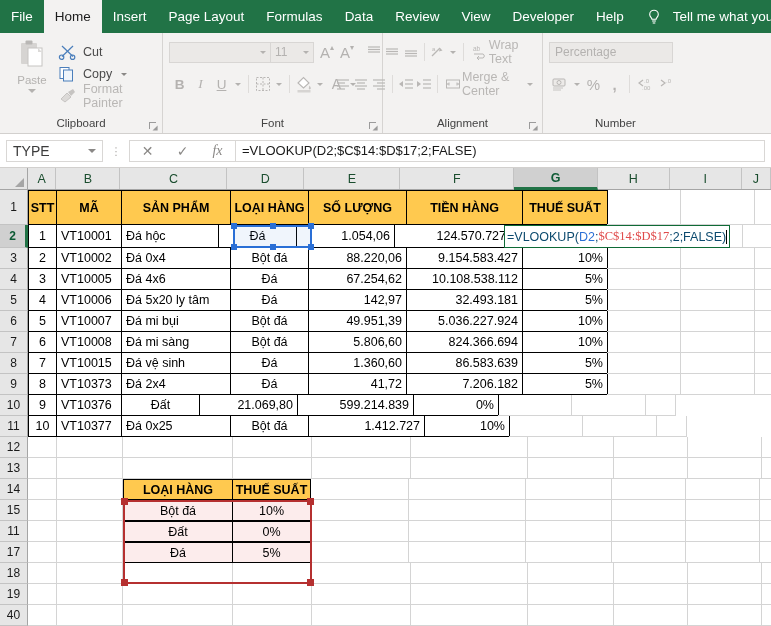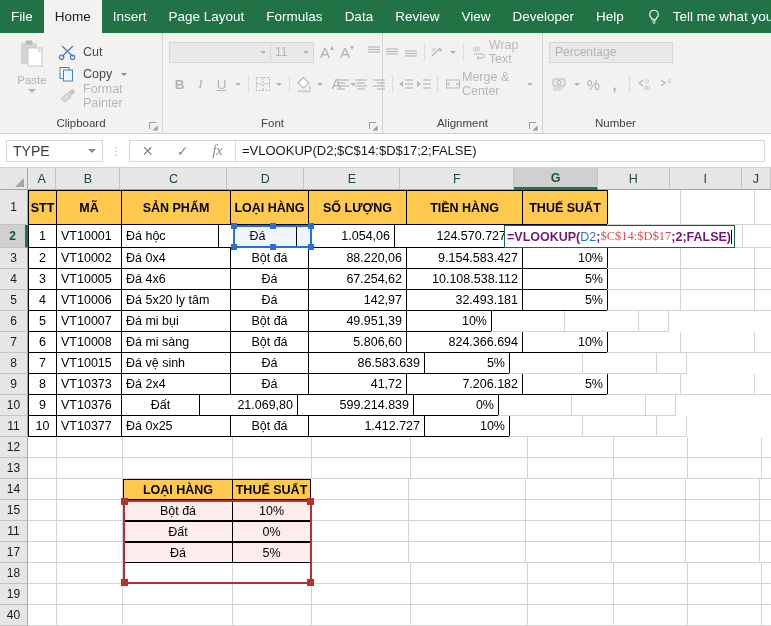--- a/index.html
+++ b/index.html
@@ -386,21 +386,21 @@
     background: #ffffff;
     border: 1px solid #0e6b36;
     display: flex; align-items: center;
     padding: 0 2px;
     font-size: 12.5px;
     white-space: nowrap;
     overflow: visible;
   }
   .tok-blue { color: #2a6fd6; }
   .tok-red  { color: #e04a4a; font-family: Liberation Serif, serif; }
-  .tok-k    { color: #701a75; font-weight: bold; }
+  .tok-k    { color: #0c4a6e; }
   .caretbar {
     display: inline-block;
     width: 1px; height: 14px;
     background: #000;
     margin-left: 0px;
   }
 </style>
 </head>
 <body>
 
@@ -917,20 +917,21 @@
         <div class="cell" style="width:74px;height:21px"></div>
         <div class="cell" style="width:74px;height:21px"></div>
         <div class="cell" style="width:30px;height:21px"></div>
       </div>
       <div class="grow">
         <div class="cell datacell c" style="width:29px;height:21px">5</div>
         <div class="cell datacell l" style="width:66px;height:21px">VT10007</div>
         <div class="cell datacell l" style="width:110px;height:21px">Đá mi bụi</div>
         <div class="cell datacell c" style="width:79px;height:21px">Bột đá</div>
         <div class="cell datacell r" style="width:99px;height:21px">49.951,39</div>
+        <div class="cell datacell r" style="width:117px;height:21px">5.036.227.924</div>
         <div class="cell datacell r" style="width:86px;height:21px">10%</div>
         <div class="cell" style="width:74px;height:21px"></div>
         <div class="cell" style="width:74px;height:21px"></div>
         <div class="cell" style="width:30px;height:21px"></div>
       </div>
       <div class="grow">
         <div class="cell datacell c" style="width:29px;height:21px">6</div>
         <div class="cell datacell l" style="width:66px;height:21px">VT10008</div>
         <div class="cell datacell l" style="width:110px;height:21px">Đá mi sàng</div>
         <div class="cell datacell c" style="width:79px;height:21px">Bột đá</div>
@@ -939,20 +940,21 @@
         <div class="cell datacell r" style="width:86px;height:21px">10%</div>
         <div class="cell" style="width:74px;height:21px"></div>
         <div class="cell" style="width:74px;height:21px"></div>
         <div class="cell" style="width:30px;height:21px"></div>
       </div>
       <div class="grow">
         <div class="cell datacell c" style="width:29px;height:21px">7</div>
         <div class="cell datacell l" style="width:66px;height:21px">VT10015</div>
         <div class="cell datacell l" style="width:110px;height:21px">Đá vệ sinh</div>
         <div class="cell datacell c" style="width:79px;height:21px">Đá</div>
+        <div class="cell datacell r" style="width:99px;height:21px">1.360,60</div>
         <div class="cell datacell r" style="width:117px;height:21px">86.583.639</div>
         <div class="cell datacell r" style="width:86px;height:21px">5%</div>
         <div class="cell" style="width:74px;height:21px"></div>
         <div class="cell" style="width:74px;height:21px"></div>
         <div class="cell" style="width:30px;height:21px"></div>
       </div>
       <div class="grow">
         <div class="cell datacell c" style="width:29px;height:21px">8</div>
         <div class="cell datacell l" style="width:66px;height:21px">VT10373</div>
         <div class="cell datacell l" style="width:110px;height:21px">Đá 2x4</div>

